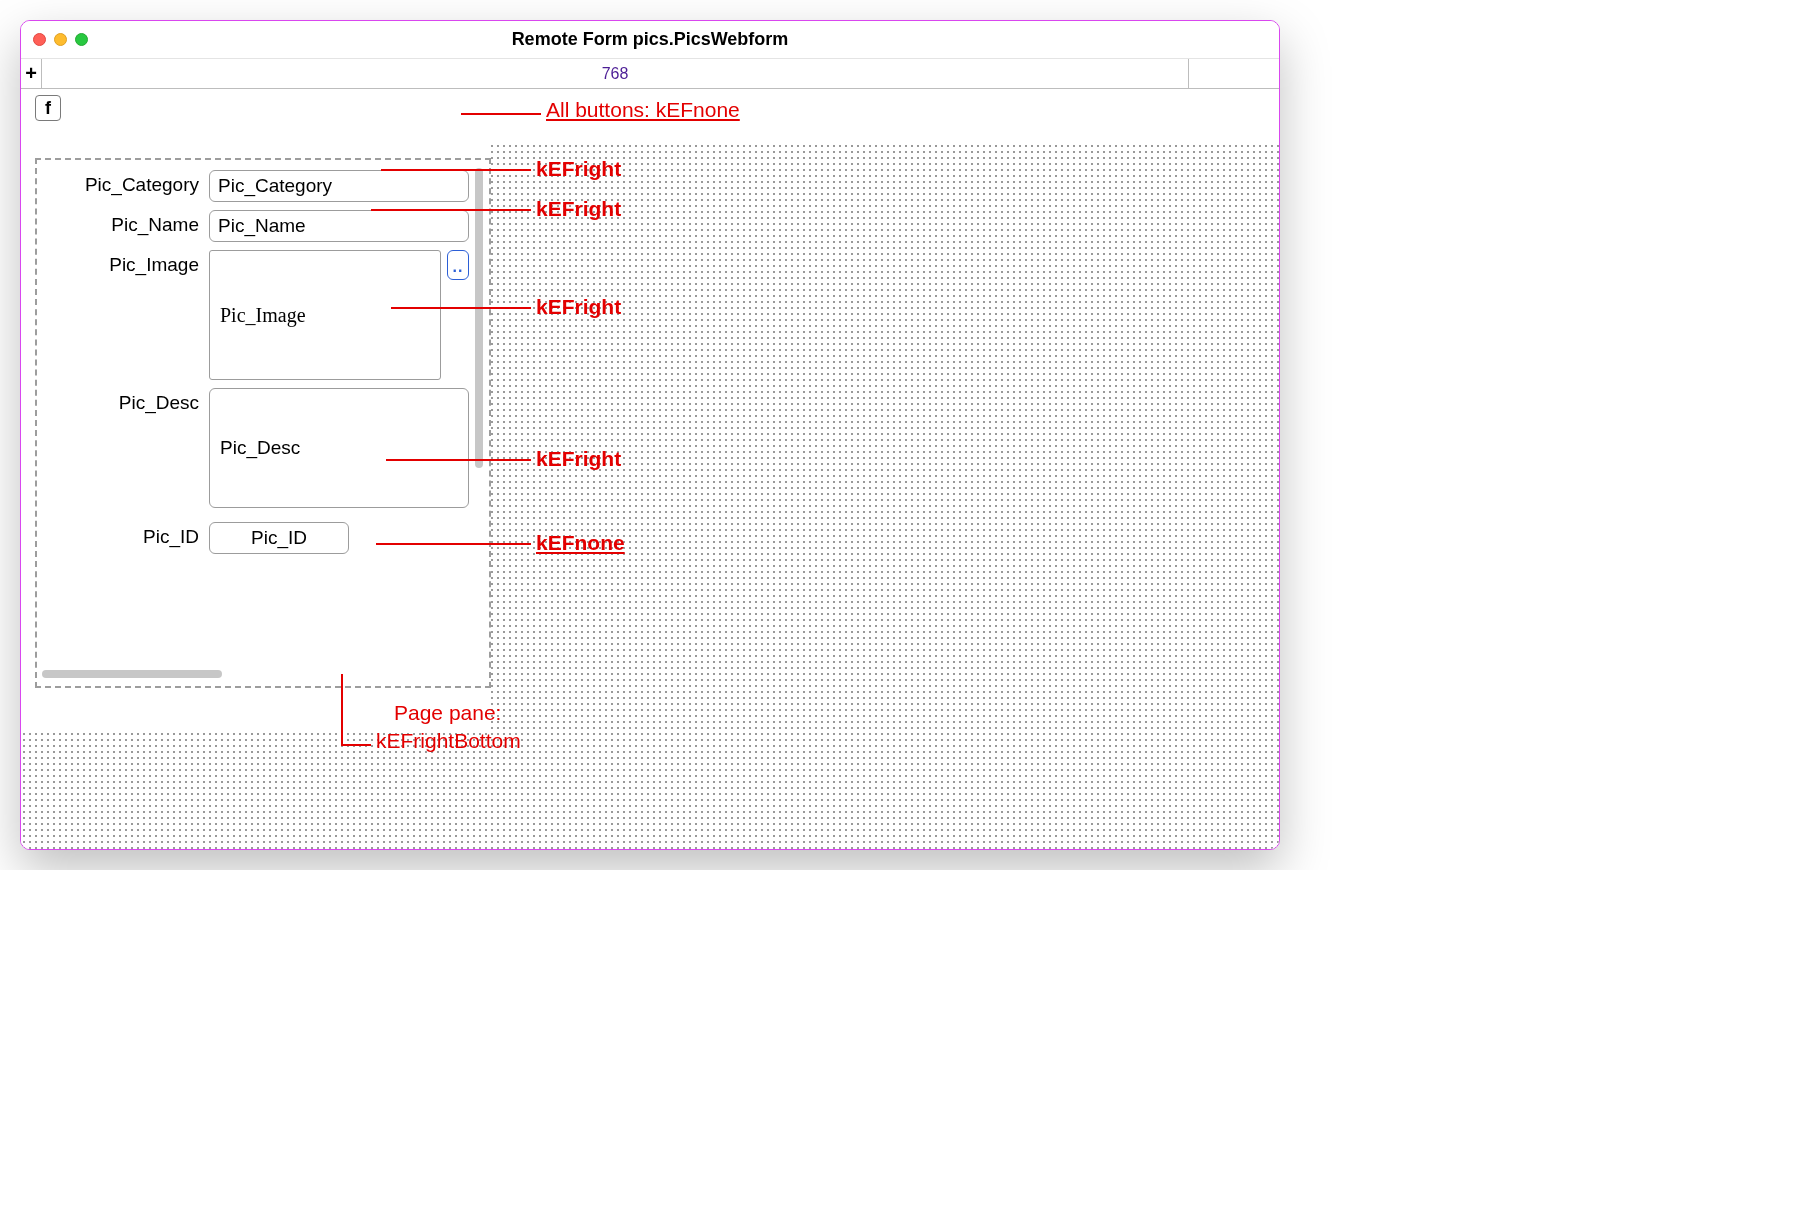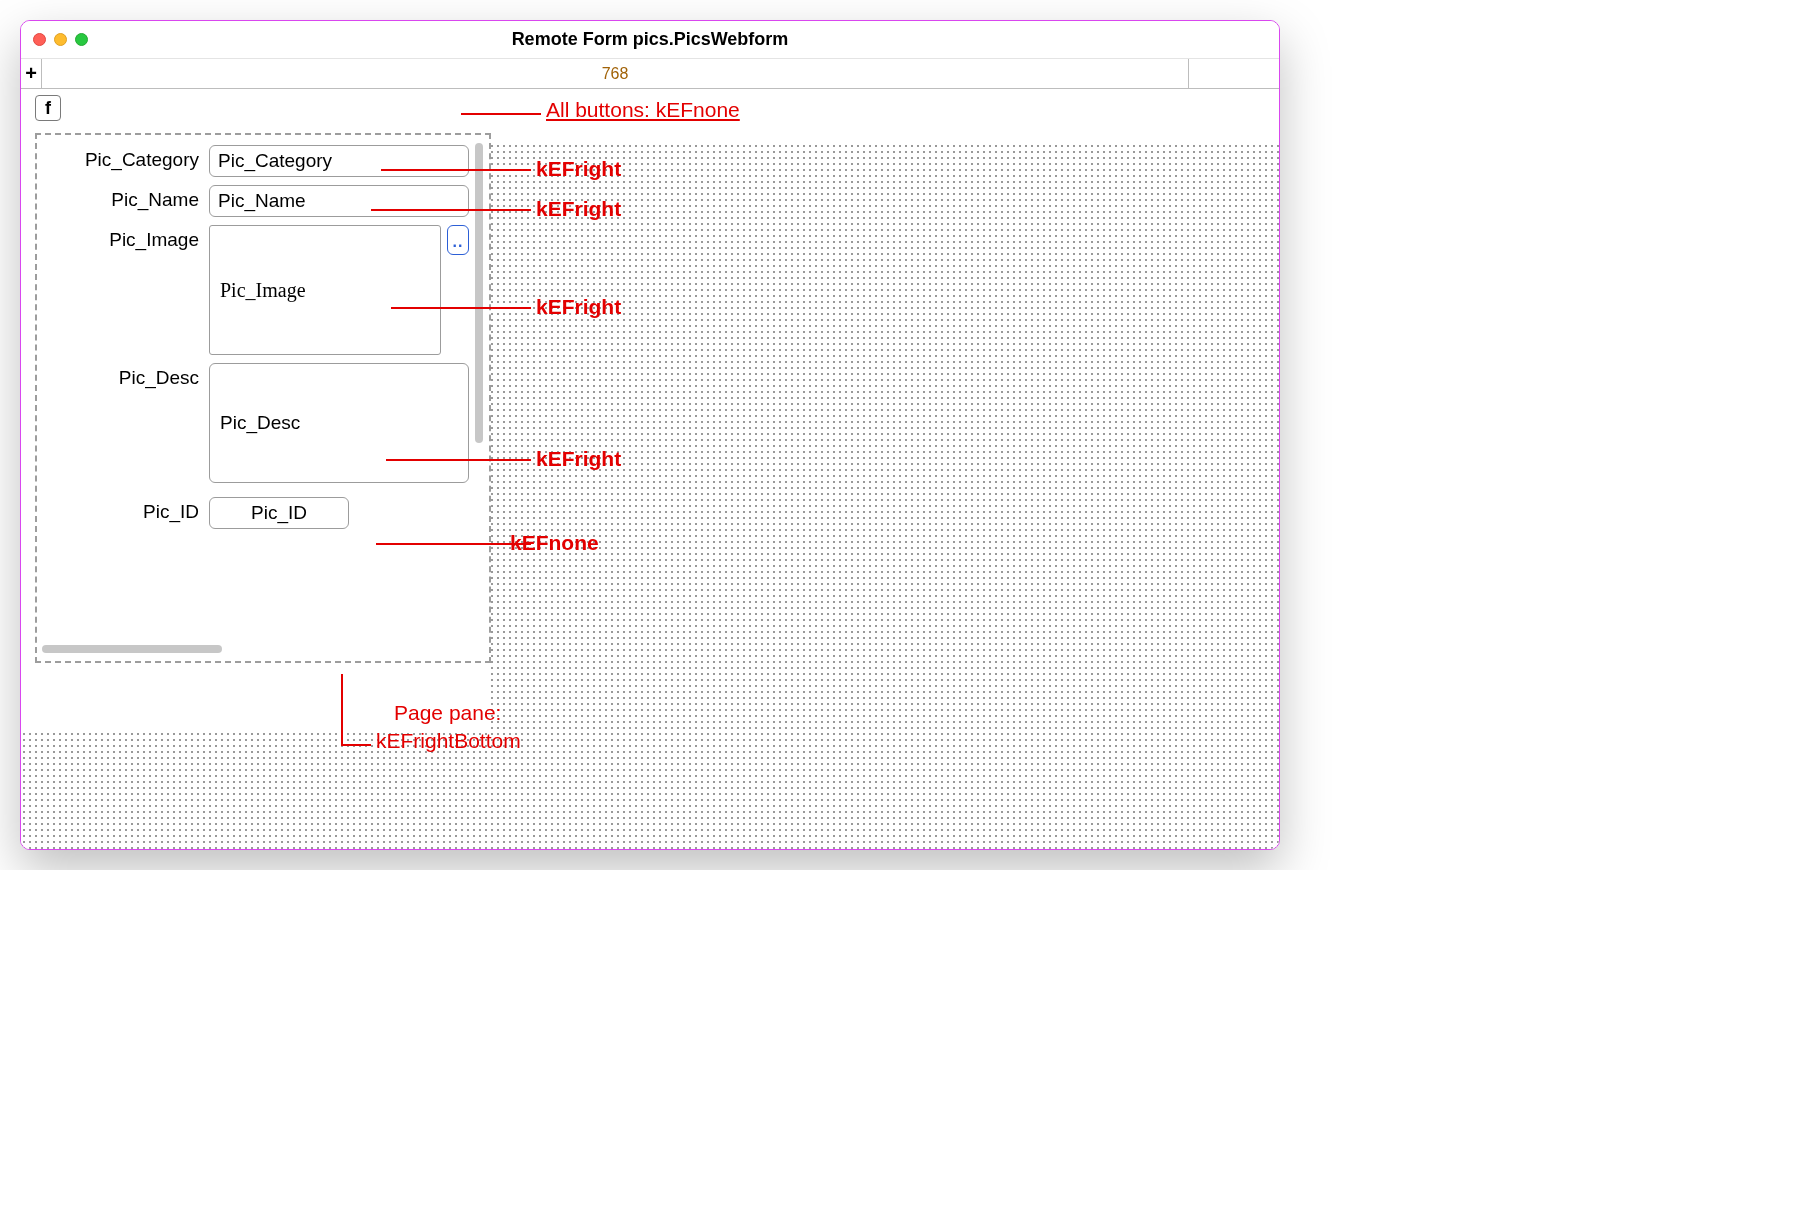--- a/index.html
+++ b/index.html
@@ -65,21 +65,21 @@
     font-size:20px;
     color:#000;
   }
   .bp-active {
     background:#1463ff;
     color:#fff;
     flex:0 0 450px;
   }
   .bp-inactive {
     background:#fff;
-    color:#a16207;
+    color:#4c1d95;
     flex:1 1 auto;
     border-left:1px solid #bdbdbd;
     border-right:1px solid #bdbdbd;
   }
   .bp-end {
     width:90px;
     background:#fff;
   }
   .canvas {
     position:relative;
@@ -98,21 +98,21 @@
   .whitearea {
     position:absolute;
     left:0; top:0;
     width:470px;
     height:640px;
     background:#fff;
   }
   .page-pane {
     position:absolute;
     left:14px;
-    top:44px;
+    top:69px;
     width:456px;
     height:530px;
     background:#fff;
     border:2px dashed #9d9d9d;
   }
   .page-pane::after {
     content:"";
     position:absolute;
     left:5px;
     bottom:8px;
@@ -326,21 +326,21 @@
     <div class="leader" style="left:350px; top:120px; width:160px;"></div>
     <div class="ann" style="left:515px; top:108px; font-weight:700;">kEFright</div>
 
     <div class="leader" style="left:370px; top:218px; width:140px;"></div>
     <div class="ann" style="left:515px; top:206px; font-weight:700;">kEFright</div>
 
     <div class="leader" style="left:365px; top:370px; width:145px;"></div>
     <div class="ann" style="left:515px; top:358px; font-weight:700;">kEFright</div>
 
     <div class="leader" style="left:355px; top:454px; width:155px;"></div>
-    <div class="ann" style="left:489px; top:442px; font-weight:700;">kEFnone</div>
+    <div class="ann" style="left:515px; top:442px; font-weight:700;text-decoration:underline;">kEFnone</div>
 
     <div class="leaderV" style="left:320px; top:585px; height:70px;"></div>
     <div class="leader" style="left:320px; top:655px; width:30px;"></div>
     <div class="ann" style="left:373px; top:612px;">Page pane:</div>
     <div class="ann" style="left:355px; top:640px;">kEFrightBottom</div>
   </div>
 
 </div>
 
 </body></html>

